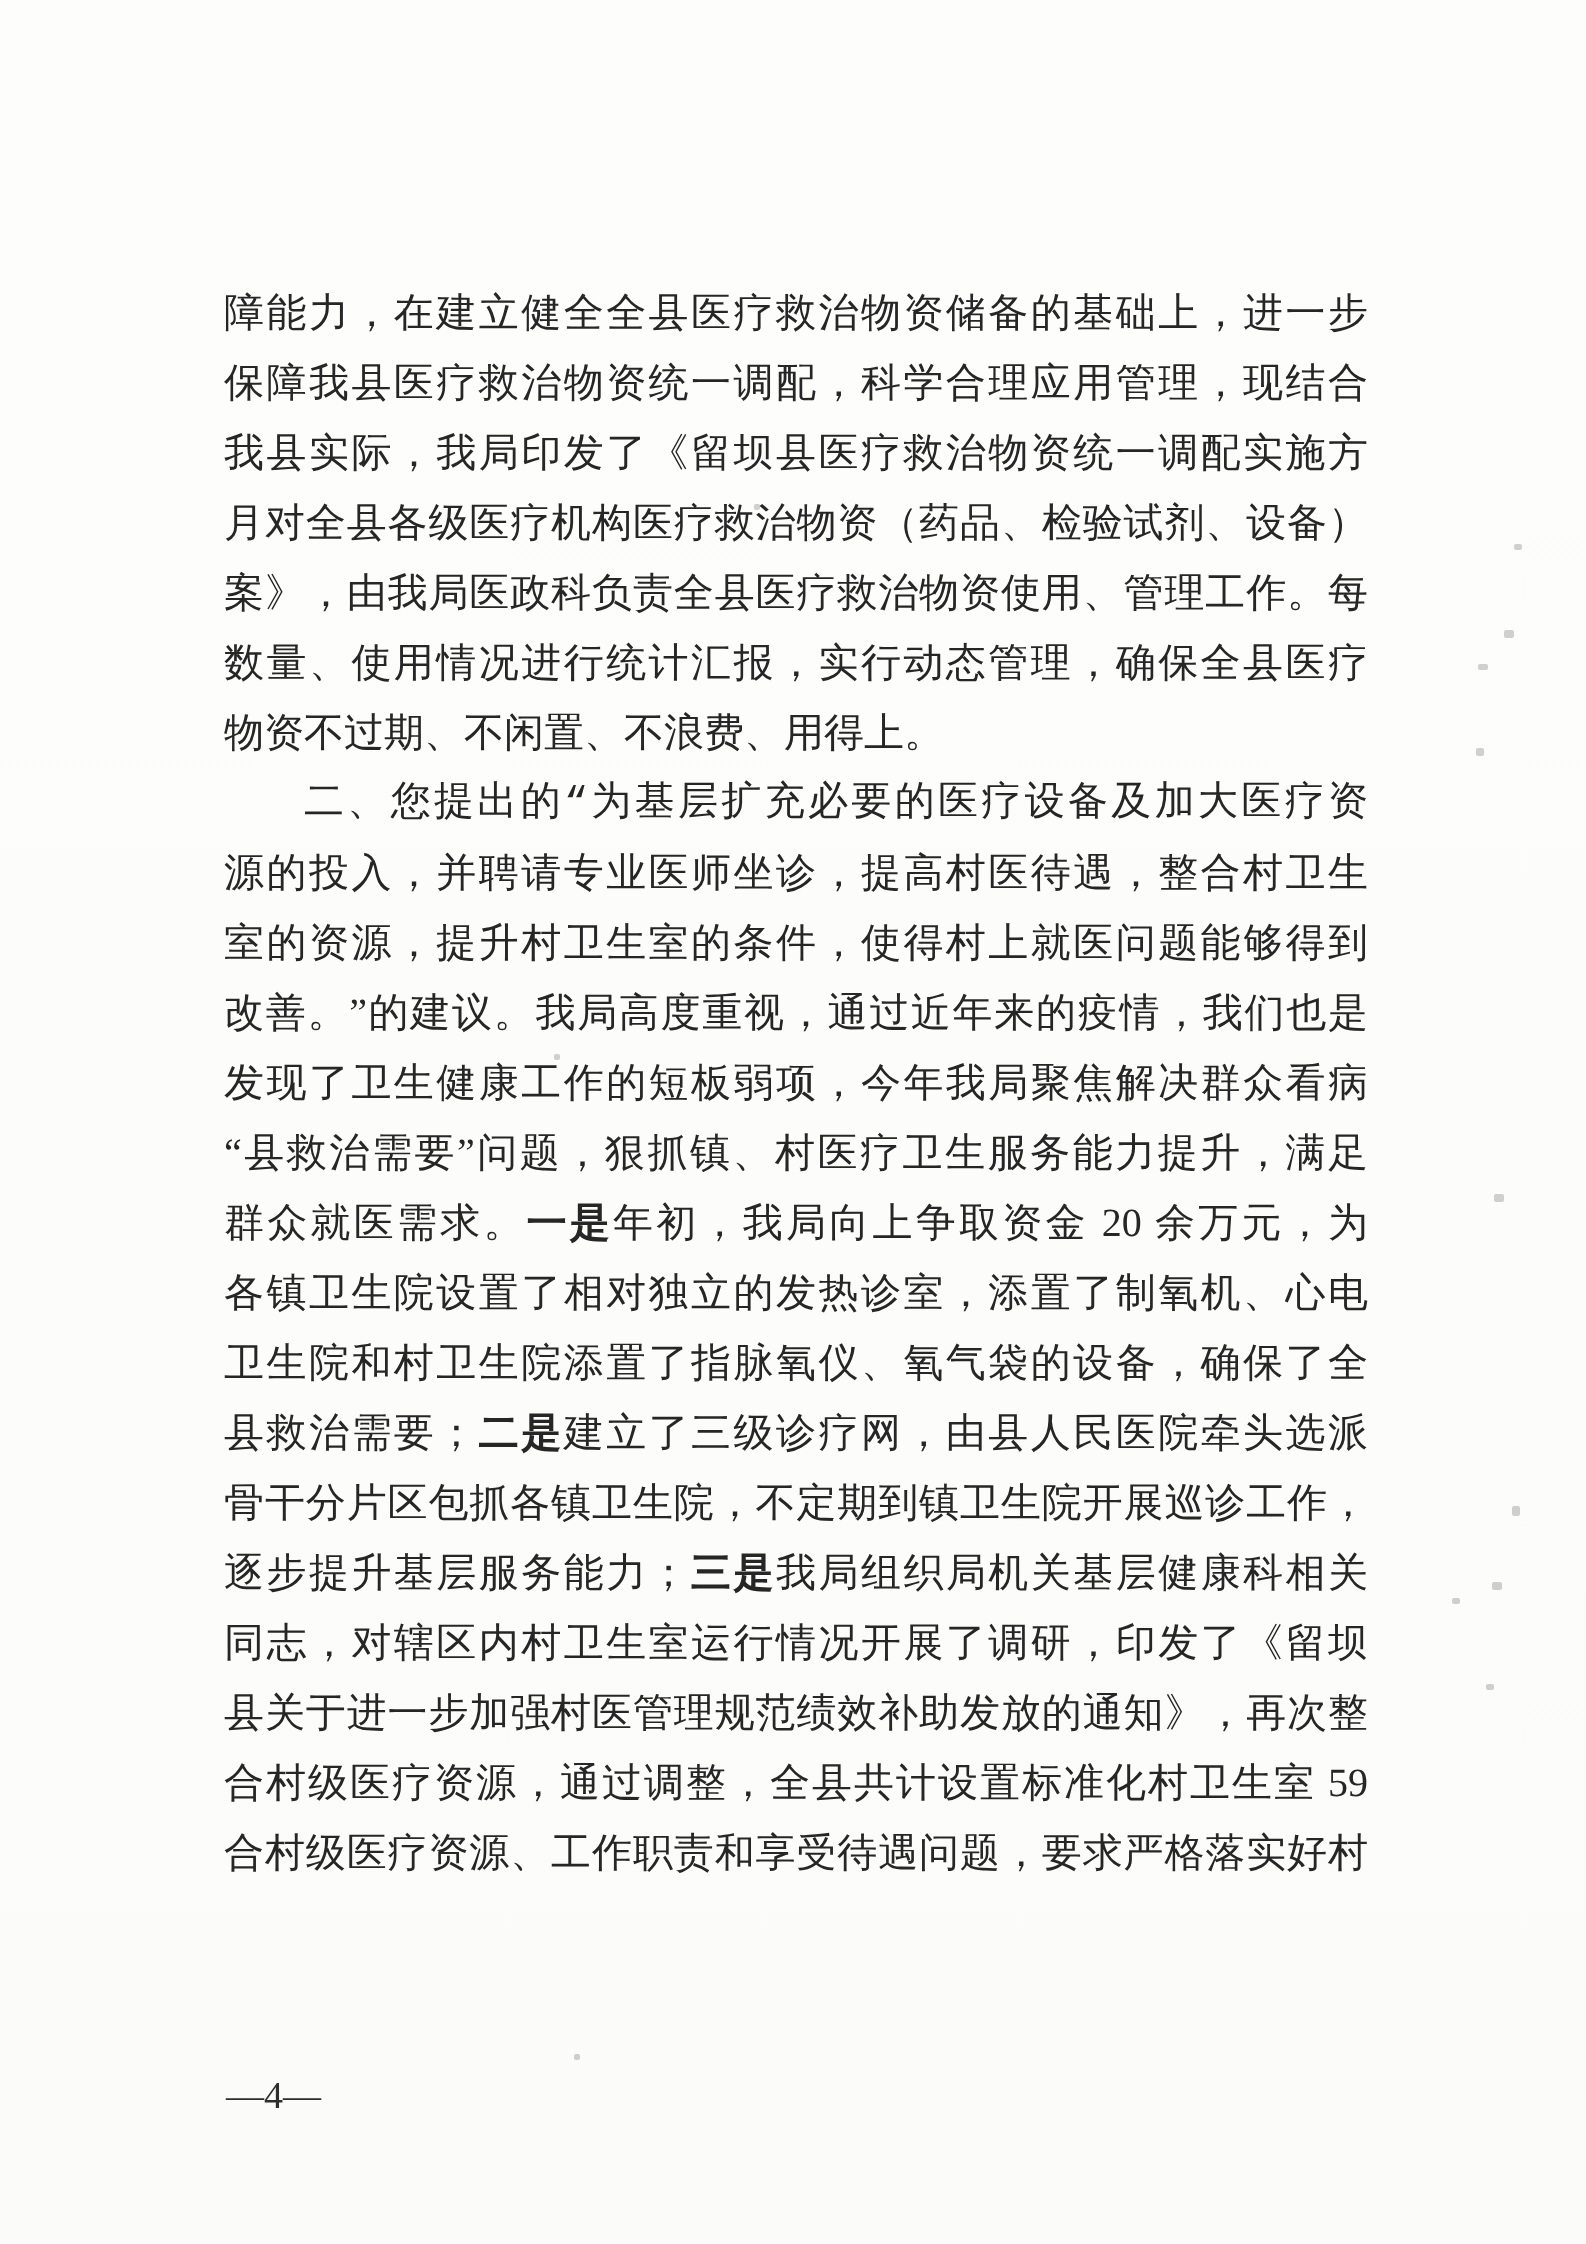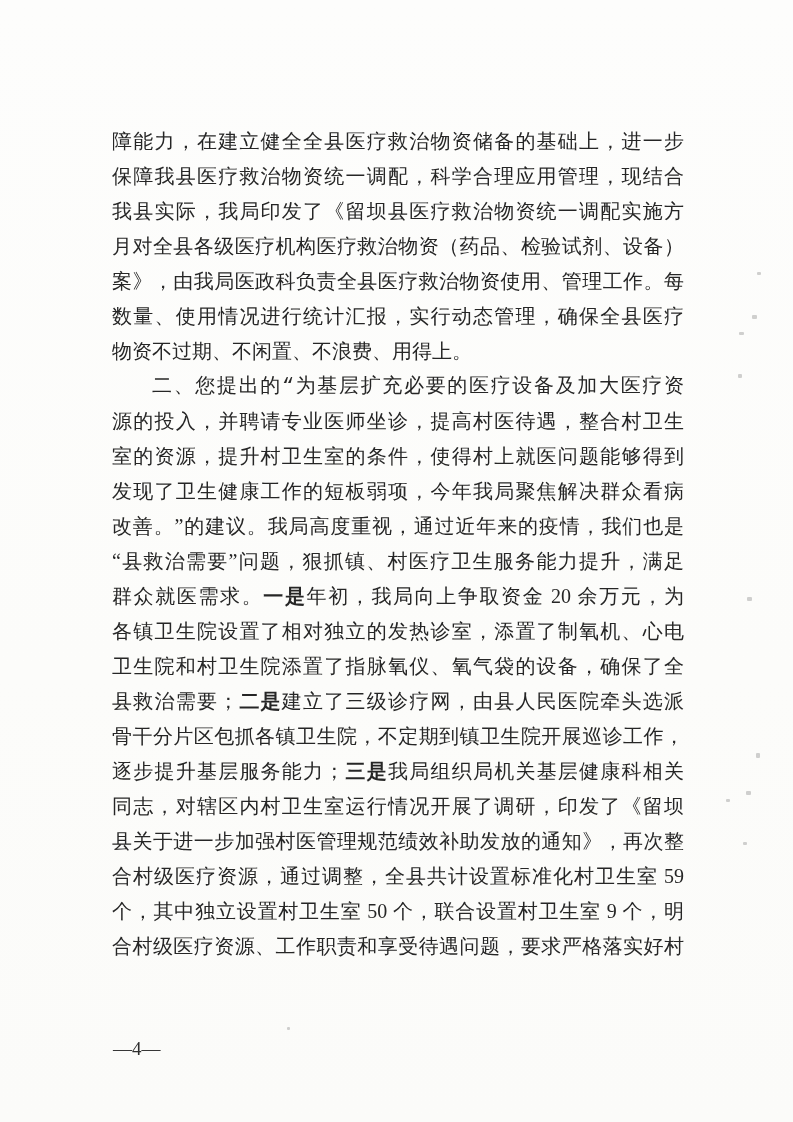--- a/index.html
+++ b/index.html
@@ -15,21 +15,21 @@
     overflow: hidden;
   }
   .page {
     position: absolute;
     inset: 0;
     background: linear-gradient(180deg, #fdfdfc 0%, #fcfcfa 60%, #fbfbf9 100%);
   }
   .content {
     position: absolute;
     left: 112px;
-    top: 124px;
+    top: 140px;
     width: 572px;
   }
   .line {
     height: 35px;
     line-height: 35px;
     font-size: 20px;
     color: #262626;
     text-align: justify;
     text-align-last: justify;
     text-justify: inter-character;
@@ -72,33 +72,32 @@
     <div class="line"><span>障能力，在建立健全全县医疗救治物资储备的基础上，进一步</span><b class="bd"></b><span></span></div>
     <div class="line"><span>保障我县医疗救治物资统一调配，科学合理应用管理，现结合</span><b class="bd"></b><span></span></div>
     <div class="line"><span>我县实际，我局印发了《留坝县医疗救治物资统一调配实施方</span><b class="bd"></b><span></span></div>
     <div class="line"><span>月对全县各级医疗机构医疗救治物资（药品、检验试剂、设备）</span><b class="bd"></b><span></span></div>
     <div class="line"><span>案》，由我局医政科负责全县医疗救治物资使用、管理工作。每</span><b class="bd"></b><span></span></div>
     <div class="line"><span>数量、使用情况进行统计汇报，实行动态管理，确保全县医疗</span><b class="bd"></b><span></span></div>
     <div class="line end"><span>物资不过期、不闲置、不浪费、用得上。</span><b class="bd"></b><span></span></div>
     <div class="line ind"><span>二、您提出的“为基层扩充必要的医疗设备及加大医疗资</span><b class="bd"></b><span></span></div>
     <div class="line"><span>源的投入，并聘请专业医师坐诊，提高村医待遇，整合村卫生</span><b class="bd"></b><span></span></div>
     <div class="line"><span>室的资源，提升村卫生室的条件，使得村上就医问题能够得到</span><b class="bd"></b><span></span></div>
+    <div class="line"><span>改善。”的建议。我局高度重视，通过近年来的疫情，我们也是</span><b class="bd"></b><span></span></div>
     <div class="line"><span>发现了卫生健康工作的短板弱项，今年我局聚焦解决群众看病</span><b class="bd"></b><span></span></div>
-    <div class="line"><span>改善。”的建议。我局高度重视，通过近年来的疫情，我们也是</span><b class="bd"></b><span></span></div>
     <div class="line"><span>“县救治需要”问题，狠抓镇、村医疗卫生服务能力提升，满足</span><b class="bd"></b><span></span></div>
     <div class="line"><span>群众就医需求。</span><b class="bd">一是</b><span>年初，我局向上争取资金 20 余万元，为</span></div>
     <div class="line"><span>各镇卫生院设置了相对独立的发热诊室，添置了制氧机、心电</span><b class="bd"></b><span></span></div>
     <div class="line"><span>卫生院和村卫生院添置了指脉氧仪、氧气袋的设备，确保了全</span><b class="bd"></b><span></span></div>
     <div class="line"><span>县救治需要；</span><b class="bd">二是</b><span>建立了三级诊疗网，由县人民医院牵头选派</span></div>
     <div class="line"><span>骨干分片区包抓各镇卫生院，不定期到镇卫生院开展巡诊工作，</span><b class="bd"></b><span></span></div>
     <div class="line"><span>逐步提升基层服务能力；</span><b class="bd">三是</b><span>我局组织局机关基层健康科相关</span></div>
     <div class="line"><span>同志，对辖区内村卫生室运行情况开展了调研，印发了《留坝</span><b class="bd"></b><span></span></div>
     <div class="line"><span>县关于进一步加强村医管理规范绩效补助发放的通知》，再次整</span><b class="bd"></b><span></span></div>
     <div class="line"><span>合村级医疗资源，通过调整，全县共计设置标准化村卫生室 59</span><b class="bd"></b><span></span></div>
-    <div class="line"><span>个，其中独立设置村卫生室 50 个，联合设置村卫生室 9 个，明</span><b class="bd"></b><span></span></div>
     <div class="line"><span>合村级医疗资源、工作职责和享受待遇问题，要求严格落实好村</span><b class="bd"></b><span></span></div>
   </div>
 
   <div class="page-number">—4—</div>
 
   <div class="sp" style="left:757px;top:272px;width:4px;height:3px;"></div>
   <div class="sp" style="left:752px;top:315px;width:5px;height:4px;"></div>
   <div class="sp" style="left:739px;top:332px;width:5px;height:3px;"></div>
   <div class="sp" style="left:738px;top:374px;width:4px;height:4px;"></div>
   <div class="sp" style="left:747px;top:597px;width:5px;height:4px;"></div>

